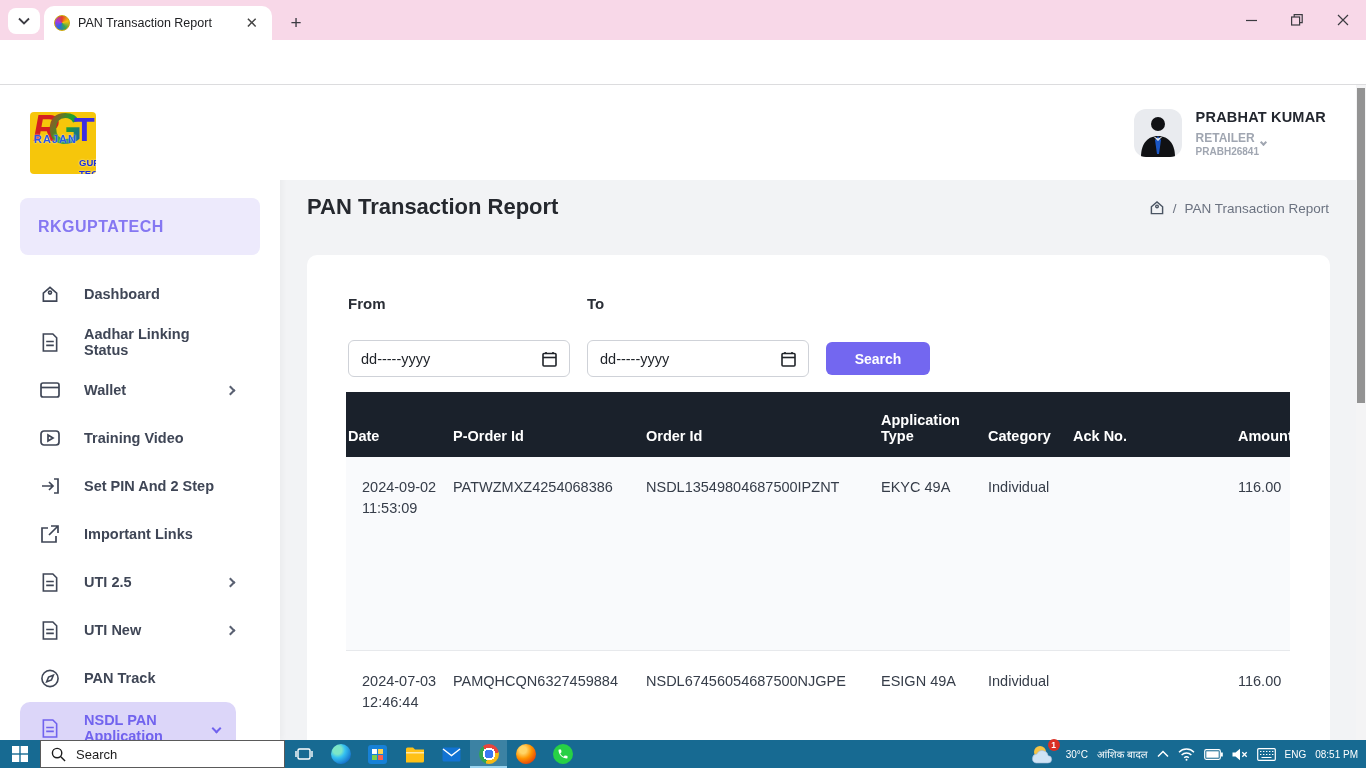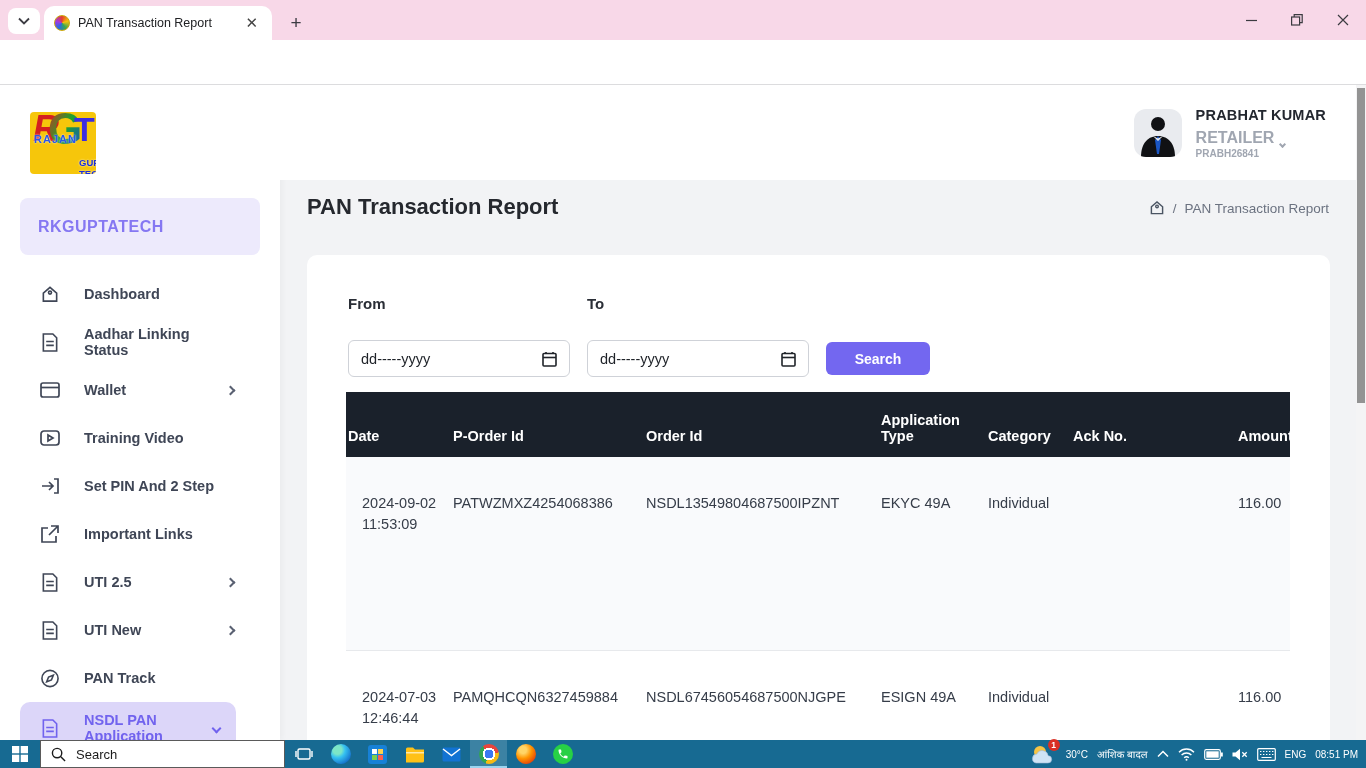--- a/index.html
+++ b/index.html
@@ -46,40 +46,40 @@
   .mitem.active { background:#dcd6f9; border-radius:10px; margin:0 20px; padding:0 16px 0 20px; height:52px; color:#7163ee; }
   .mitem.active .lbl { color:#7163ee; }
   .chev { width:7px; height:7px; border-right:2px solid #5a6172; border-bottom:2px solid #5a6172; transform:rotate(-45deg); }
   .chev.down { transform:rotate(45deg); border-color:#7163ee; }
 
   
   .headband { position:absolute; left:280px; top:0; width:1076px; height:95px; background:#fff; display:flex; align-items:center; justify-content:flex-end; padding-right:30px; }
   .userblock { display:flex; align-items:center; gap:14px; }
   .avatar { width:48px; height:48px; border-radius:12px; background:#e9ebef; overflow:hidden; }
   .u-name { font-size:14.5px; font-weight:800; color:#23272f; letter-spacing:.2px; }
-  .u-role { font-size:16px; color:#a0a6b1; font-weight:600; display:flex; align-items:flex-end; gap:6px; margin-top:6px; }
+  .u-role { font-size:12px; color:#a0a6b1; font-weight:600; display:flex; align-items:flex-end; gap:6px; margin-top:6px; }
   .u-role .chev { width:5px; height:5px; border-color:#a0a6b1; transform:rotate(45deg); margin-top:-3px; }
   .u-id { font-size:10px; color:#a0a6b1; font-weight:600; margin-top:1px; }
 
   
   .content { position:absolute; left:280px; top:95px; width:1076px; height:560px; }
   .pagetitle { position:absolute; left:27px; top:14px; font-size:22px; font-weight:800; color:#25282e; }
   .breadcrumb { position:absolute; right:27px; top:20px; display:flex; align-items:center; gap:8px; color:#6b7280; font-size:13.5px; }
   .card { position:absolute; left:27px; top:75px; width:1023px; height:500px; background:#fff; border-radius:10px; }
   .flabel { position:absolute; font-size:15px; font-weight:700; color:#2a2e36; }
   .dateinput { position:absolute; top:85px; width:222px; height:37px; border:1px solid #cfd2d8; border-radius:6px; display:flex; align-items:center; padding:0 12px; justify-content:space-between; background:#fff; }
   .dateinput .ph { font-size:14.5px; color:#1f2329; }
   .searchbtn { position:absolute; left:519px; top:87px; width:104px; height:33px; background:#7367f0; border:none; border-radius:6px; color:#fff; font-size:14px; font-weight:600; font-family:inherit; }
 
   .tablewrap { position:absolute; left:39px; top:137px; width:944px; height:363px; overflow:hidden; }
   table { border-collapse:collapse; table-layout:fixed; width:1100px; }
   col.c-date{width:105px} col.c-pord{width:193px} col.c-ord{width:235px} col.c-app{width:107px} col.c-cat{width:85px} col.c-ack{width:165px} col.c-amt{width:210px}
   thead th { background:#1a212b; color:#fff; font-size:14.5px; font-weight:700; text-align:left; vertical-align:bottom; height:65px; padding:0 10px 13px 2px; }
   thead th:first-child { }
-  tbody td { font-size:14.5px; color:#363d49; vertical-align:top; padding:36px 10px 0 2px; line-height:21px; }
+  tbody td { font-size:14.5px; color:#363d49; vertical-align:top; padding:20px 10px 0 2px; line-height:21px; }
   tbody td:first-child { padding-left:16px; }
   tr.r0 { background:#f9fafc; height:193px; }
   tr.r1 { background:#fff; height:160px; border-top:1px solid #e7e9ec; }
 
   
   .scrollbar { position:absolute; right:0; top:85px; width:10px; height:655px; background:#f4f4f5; }
   .scrollthumb { position:absolute; left:1px; top:3px; width:8px; height:315px; background:#939393; border-radius:0; }
 
   
   .taskbar { position:absolute; left:0; top:740px; width:1366px; height:28px; background:#176a92; display:flex; align-items:stretch; color:#fff; }

